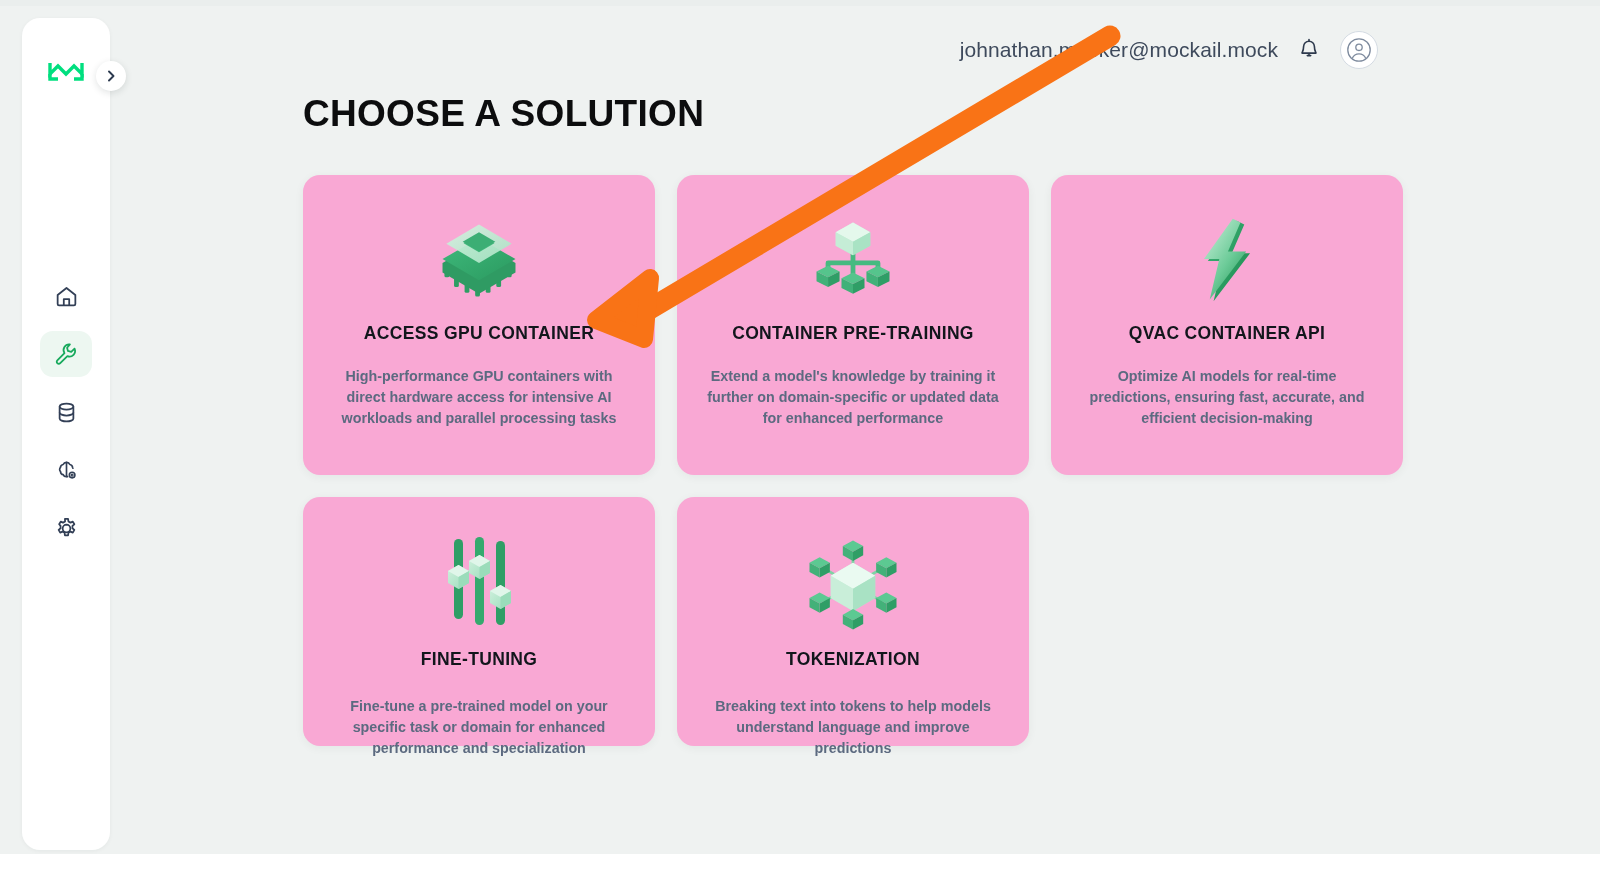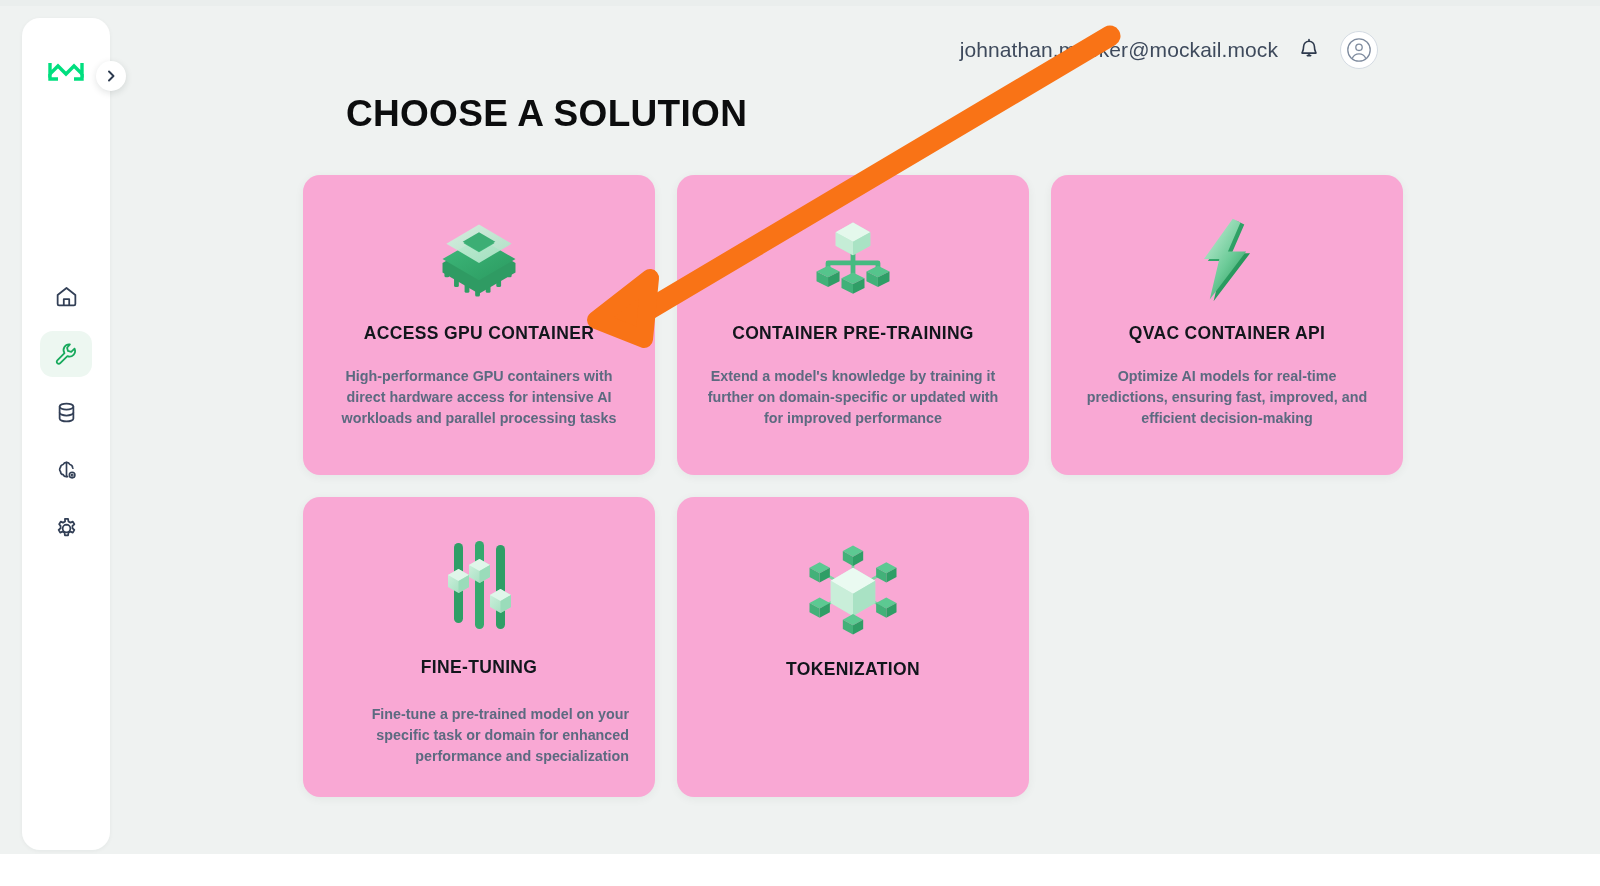--- a/index.html
+++ b/index.html
@@ -112,38 +112,37 @@
     position: absolute;
     left: 303px; top: 0;
     width: 1110px;
   }
   .page-title {
     margin-top: 93px;
     font-size: 37px;
     font-weight: bold;
     letter-spacing: .3px;
     color: #0c0d0e;
-    margin-left: 43px;
   }
   .grid {
     margin-top: 40px;
     display: grid;
     grid-template-columns: repeat(3, 352px);
     gap: 22px 22px;
   }
   .card {
     background: #f9a8d4;
     border-radius: 17px;
     box-shadow: 0 2px 10px rgba(25,50,45,.055);
     padding: 34px 26px 30px;
     display: flex; flex-direction: column; align-items: center;
     cursor: pointer;
   }
   .card-r1 { height: 300px; }
-  .card-r2 { height: 300px; }
+  .card-r2 { height: 249px; }
   .card-icon {
     height: 104px;
     display: flex; align-items: center; justify-content: center;
     margin-bottom: 10px;
   }
   .card-title {
     font-size: 17.5px;
     font-weight: bold;
     letter-spacing: .35px;
     color: #12161c;
@@ -152,21 +151,21 @@
   .card-desc {
     margin-top: 22px;
     font-size: 14.3px;
     line-height: 1.46;
     color: #5c6a80;
     text-align: center;
     max-width: 310px;
     font-weight: bold;
   }
   .card-r2 .card-icon { height: 118px; }
-  .card-r2 .card-desc { margin-top: 26px; text-align: right; }
+  .card-r2 .card-desc { margin-top: 26px; }
 
   
   .annotation-arrow {
     position: absolute;
     left: 0; top: 0;
     width: 1600px; height: 886px;
     pointer-events: none;
     z-index: 20;
   }
 </style>
@@ -328,21 +327,21 @@
             </g>
 
             <g>
               <path d="M76 55 L88 61 L76 67 L64 61 Z" fill="#55c48c"></path>
               <path d="M76 67 L88 61 L88 71 L76 77 Z" fill="#2f9e66"></path>
               <path d="M76 67 L64 61 L64 71 L76 77 Z" fill="#41b179"></path>
             </g>
           </svg>
         </div>
         <div class="card-title">CONTAINER PRE-TRAINING</div>
-        <div class="card-desc">Extend a model's knowledge by training it further on domain-specific or updated with for improved performance</div>
+        <div class="card-desc">Extend a model's knowledge by training it further on domain-specific or updated data for enhanced performance</div>
       </div>
 
       <div class="card card-r1">
         <div class="card-icon">
           <svg width="96" height="96" viewBox="0 0 100 100">
             <defs>
               <linearGradient id="g3a" x1="0.1" y1="0" x2="0.9" y2="1">
                 <stop offset="0" stop-color="#c9efd9"></stop>
                 <stop offset="0.55" stop-color="#6ccb98"></stop>
                 <stop offset="1" stop-color="#229657"></stop>
@@ -350,21 +349,21 @@
               <linearGradient id="g3b" x1="0" y1="0" x2="1" y2="1">
                 <stop offset="0" stop-color="#3eb277"></stop>
                   <stop offset="1" stop-color="#1c8a4f"></stop>
               </linearGradient>
             </defs>
             <path d="M60 8 L30 50 L46 50 L36 92 L74 42 L55 42 L68 12 Z" fill="url(#g3b)"></path>
             <path d="M56 6 L26 48 L42 48 L32 90 L70 40 L51 40 L64 10 Z" fill="url(#g3a)"></path>
           </svg>
         </div>
         <div class="card-title">QVAC CONTAINER API</div>
-        <div class="card-desc">Optimize AI models for real-time predictions, ensuring fast, improved, and efficient decision-making</div>
+        <div class="card-desc">Optimize AI models for real-time predictions, ensuring fast, accurate, and efficient decision-making</div>
       </div>
 
       <div class="card card-r2">
         <div class="card-icon">
           <svg width="100" height="108" viewBox="0 0 100 108">
             <defs>
               <linearGradient id="g4knob" x1="0" y1="0" x2="1" y2="1">
                 <stop offset="0" stop-color="#d2f1df"></stop>
                   <stop offset="1" stop-color="#9adcba"></stop>
               </linearGradient>
@@ -444,20 +443,21 @@
               <path d="M18 74 L7 68 L7 78 L18 84 Z" fill="#43b179"></path>
             </g>
             <g>
               <path d="M90 62 L101 68 L90 74 L79 68 Z" fill="#5cc992"></path>
               <path d="M90 74 L101 68 L101 78 L90 84 Z" fill="#2f9e66"></path>
               <path d="M90 74 L79 68 L79 78 L90 84 Z" fill="#43b179"></path>
             </g>
           </svg>
         </div>
         <div class="card-title">TOKENIZATION</div>
+        <div class="card-desc">Breaking text into tokens to help models understand language and improve predictions</div>
       </div>
 
     </section>
   </main>
 
   <svg class="annotation-arrow" viewBox="0 0 1600 886">
     <line x1="1110" y1="36" x2="648" y2="310" stroke="#f97316" stroke-width="21" stroke-linecap="round"></line>
     <path d="M596 320 L650 278 L644 339 Z" fill="#f97316" stroke="#f97316" stroke-width="18" stroke-linejoin="round"></path>
   </svg>
 

